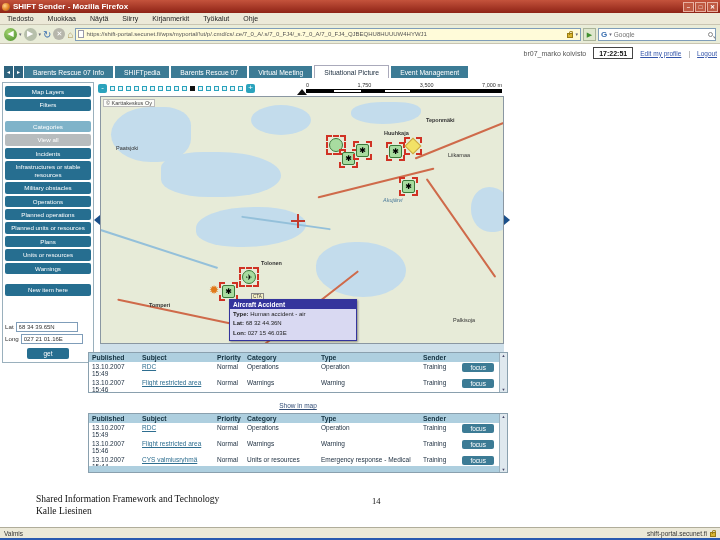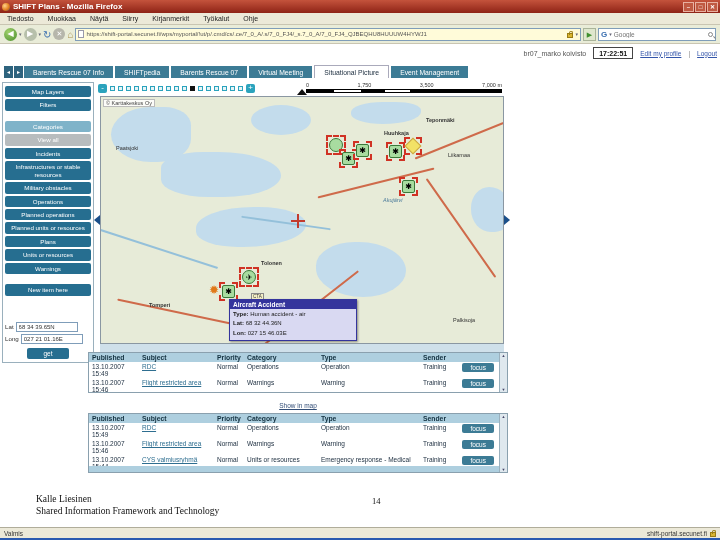--- a/index.html
+++ b/index.html
@@ -161,21 +161,21 @@
     border-top:1px solid #b0ad9a; display:flex; align-items:center; justify-content:space-between;
     padding:0 4px; font-size:6.5px; color:#333; }
   .status-right { display:flex; align-items:center; gap:3px; }
   .bottom-border { position:absolute; left:0; top:538px; width:720px; height:2px; background:#2a5ab0; }
 </style>
 </head>
 <body>
 
 <div class="titlebar">
   <div class="ff-icon"></div>
-  <span>SHIFT Plans - Mozilla Firefox</span>
+  <span>SHIFT Sender - Mozilla Firefox</span>
   <div class="winbtns">
     <div class="winbtn">–</div>
     <div class="winbtn">□</div>
     <div class="winbtn">✕</div>
   </div>
 </div>
 
 <div class="menubar">
   <span>Tiedosto</span>
   <span>Muokkaa</span>
@@ -457,22 +457,22 @@
     </div>
     <div class="cutstrip"></div>
     <div class="tscroll">
         <span>▲</span>
         <span>▼</span>
       </div>
   </div>
 </div>
 
 <div class="slide-footer">
+  <div>Shared Information Framework and Technology</div>
   <div>Kalle Liesinen</div>
-  <div>Shared Information Framework and Technology</div>
 </div>
 <div class="pagenum">14</div>
 
 <div class="statusbar">
   <span>Valmis</span>
   <div class="status-right">
     <span>shift-portal.secunet.fi</span>
     <div class="mini-lock"></div>
   </div>
 </div>

